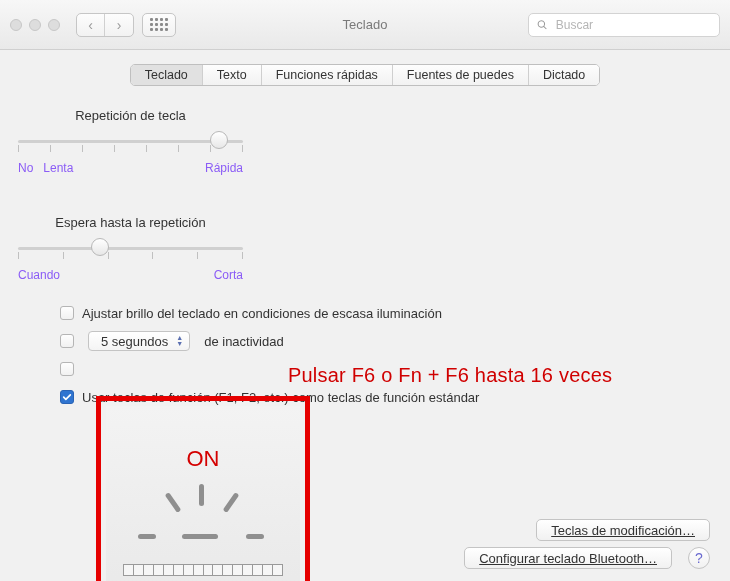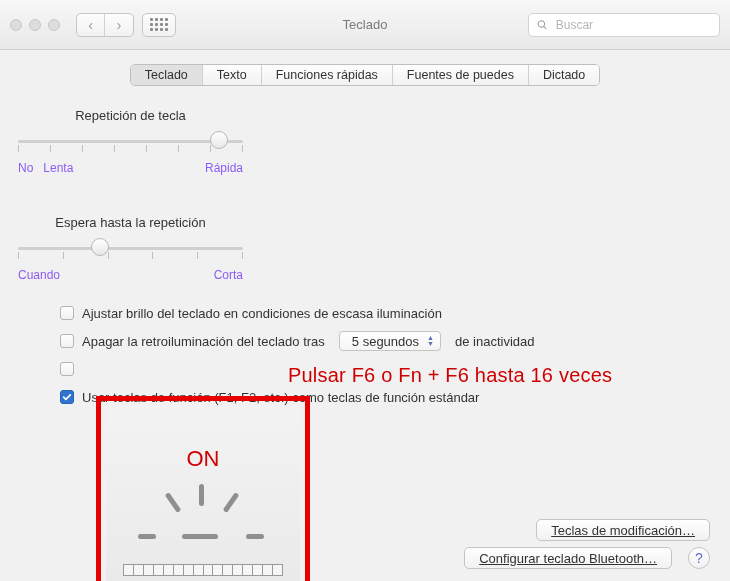--- a/index.html
+++ b/index.html
@@ -284,21 +284,20 @@
       </div>
     </div>
 
     <div class="opts">
       <div class="opt-line">
         <span class="cb"></span>
         <span class="opt-text">Ajustar brillo del teclado en condiciones de escasa iluminación</span>
       </div>
       <div class="opt-line">
         <span class="cb"></span>
-        <span class="opt-text">Apagar la retroiluminación del teclado tras</span>
         <span class="popup">
           <span>5 segundos</span>
           <span class="chevs">
               <span>▲</span>
               <span>▼</span>
             </span>
         </span>
         <span class="opt-text">de inactividad</span>
       </div>
       <div class="opt-line">

